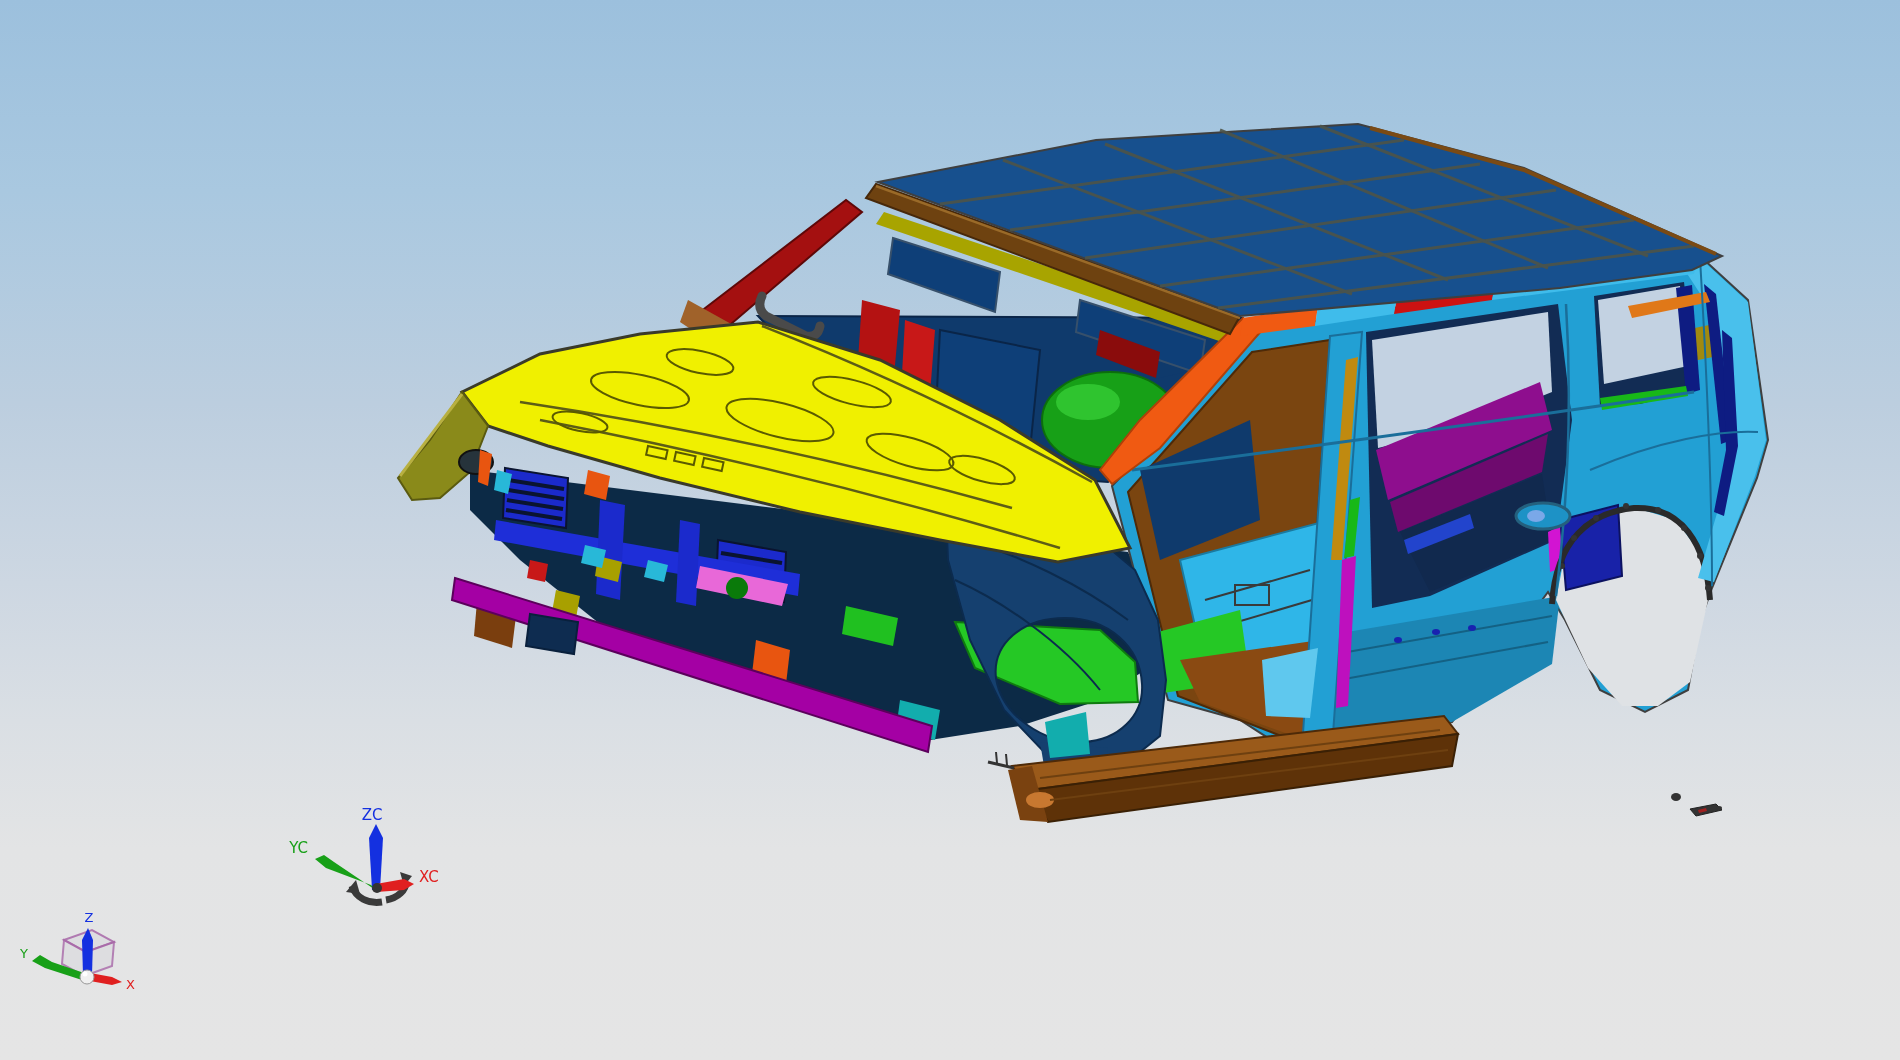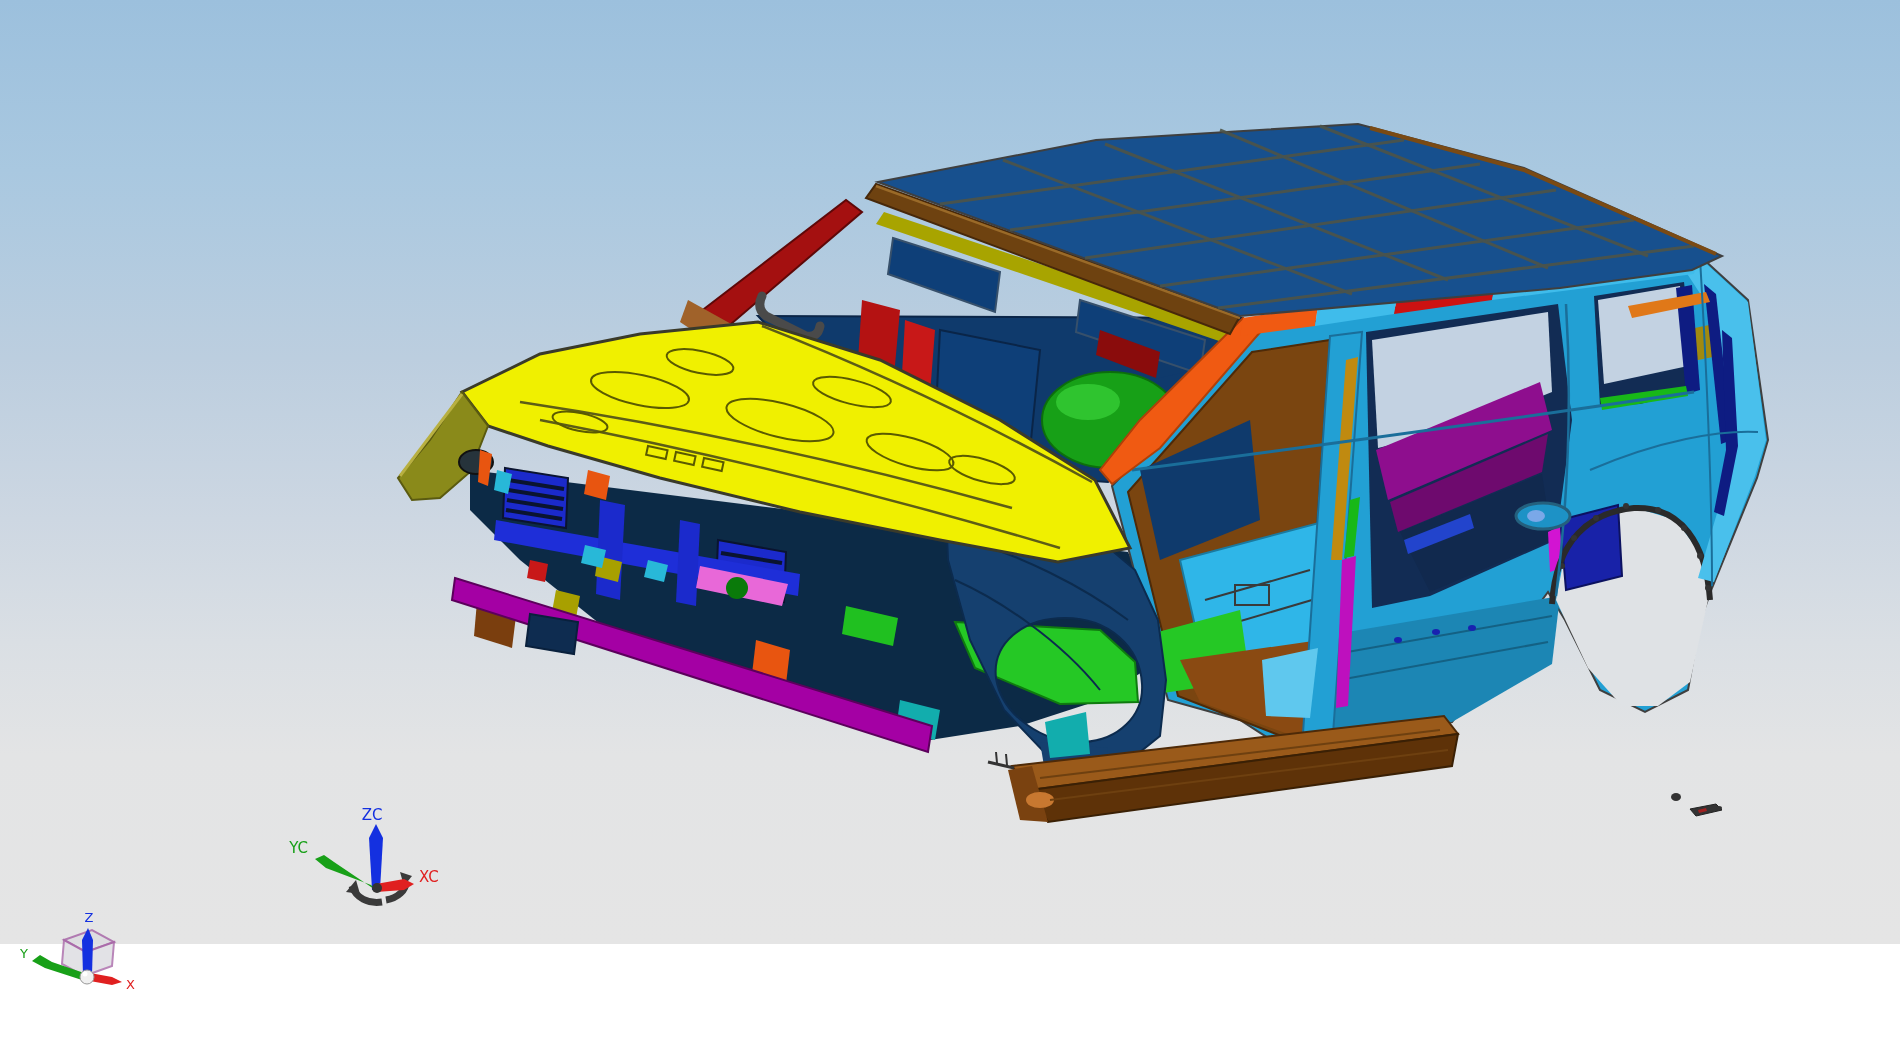--- a/index.html
+++ b/index.html
@@ -1,17 +1,17 @@
 <!DOCTYPE html>
 <html><head>
 <meta charset="utf-8">
 <style>
   html,body{margin:0;padding:0;width:1900px;height:1060px;overflow:hidden;
     font-family:"DejaVu Sans","Liberation Sans",sans-serif;}
-  .viewport{width:1900px;height:944px;
+  .viewport{width:1900px;height:1060px;
     background:linear-gradient(180deg,#9cc0dd 0%,#a9c8e0 18%,#bccedf 38%,#cdd7e2 55%,#dadfe4 68%,#e3e4e5 80%,#e5e5e5 100%);}
   svg{display:block}
   text.axis{font-size:15px;font-family:"DejaVu Sans","Liberation Sans",sans-serif;}
   text.axis-small{font-size:13px;font-family:"DejaVu Sans","Liberation Sans",sans-serif;}
 </style>
 </head>
 <body>
 
 <div class="viewport">
 <svg width="1900" height="1060" viewBox="0 0 1900 1060">

